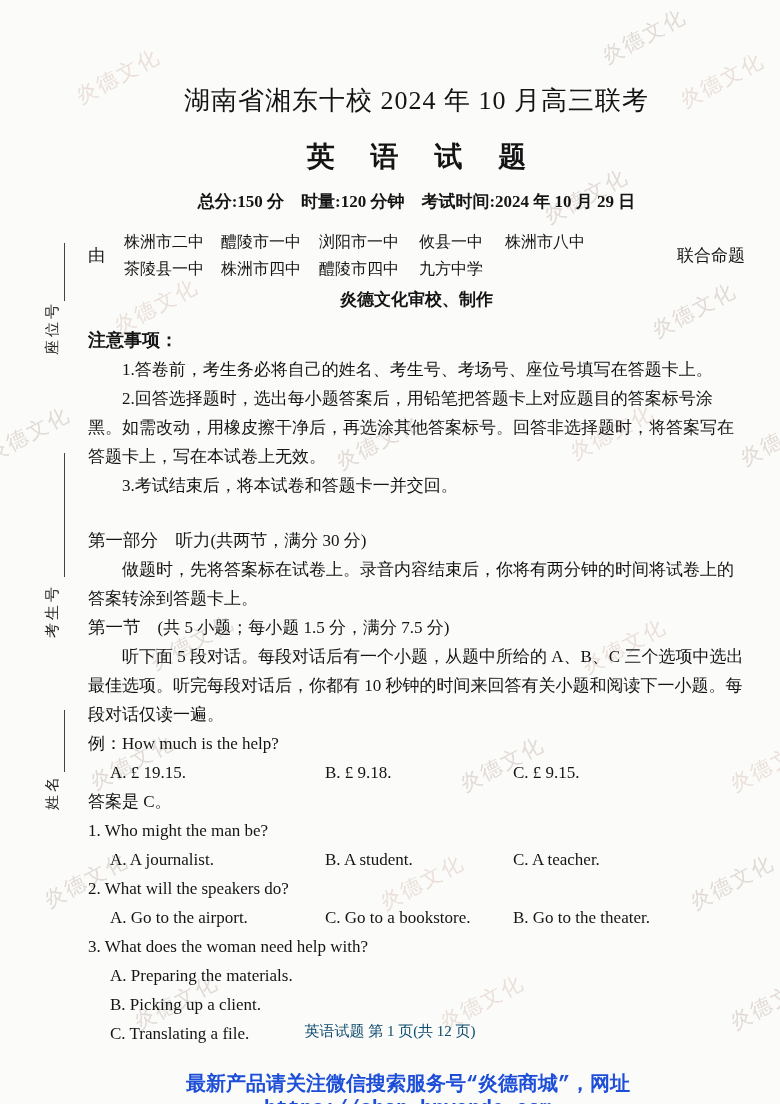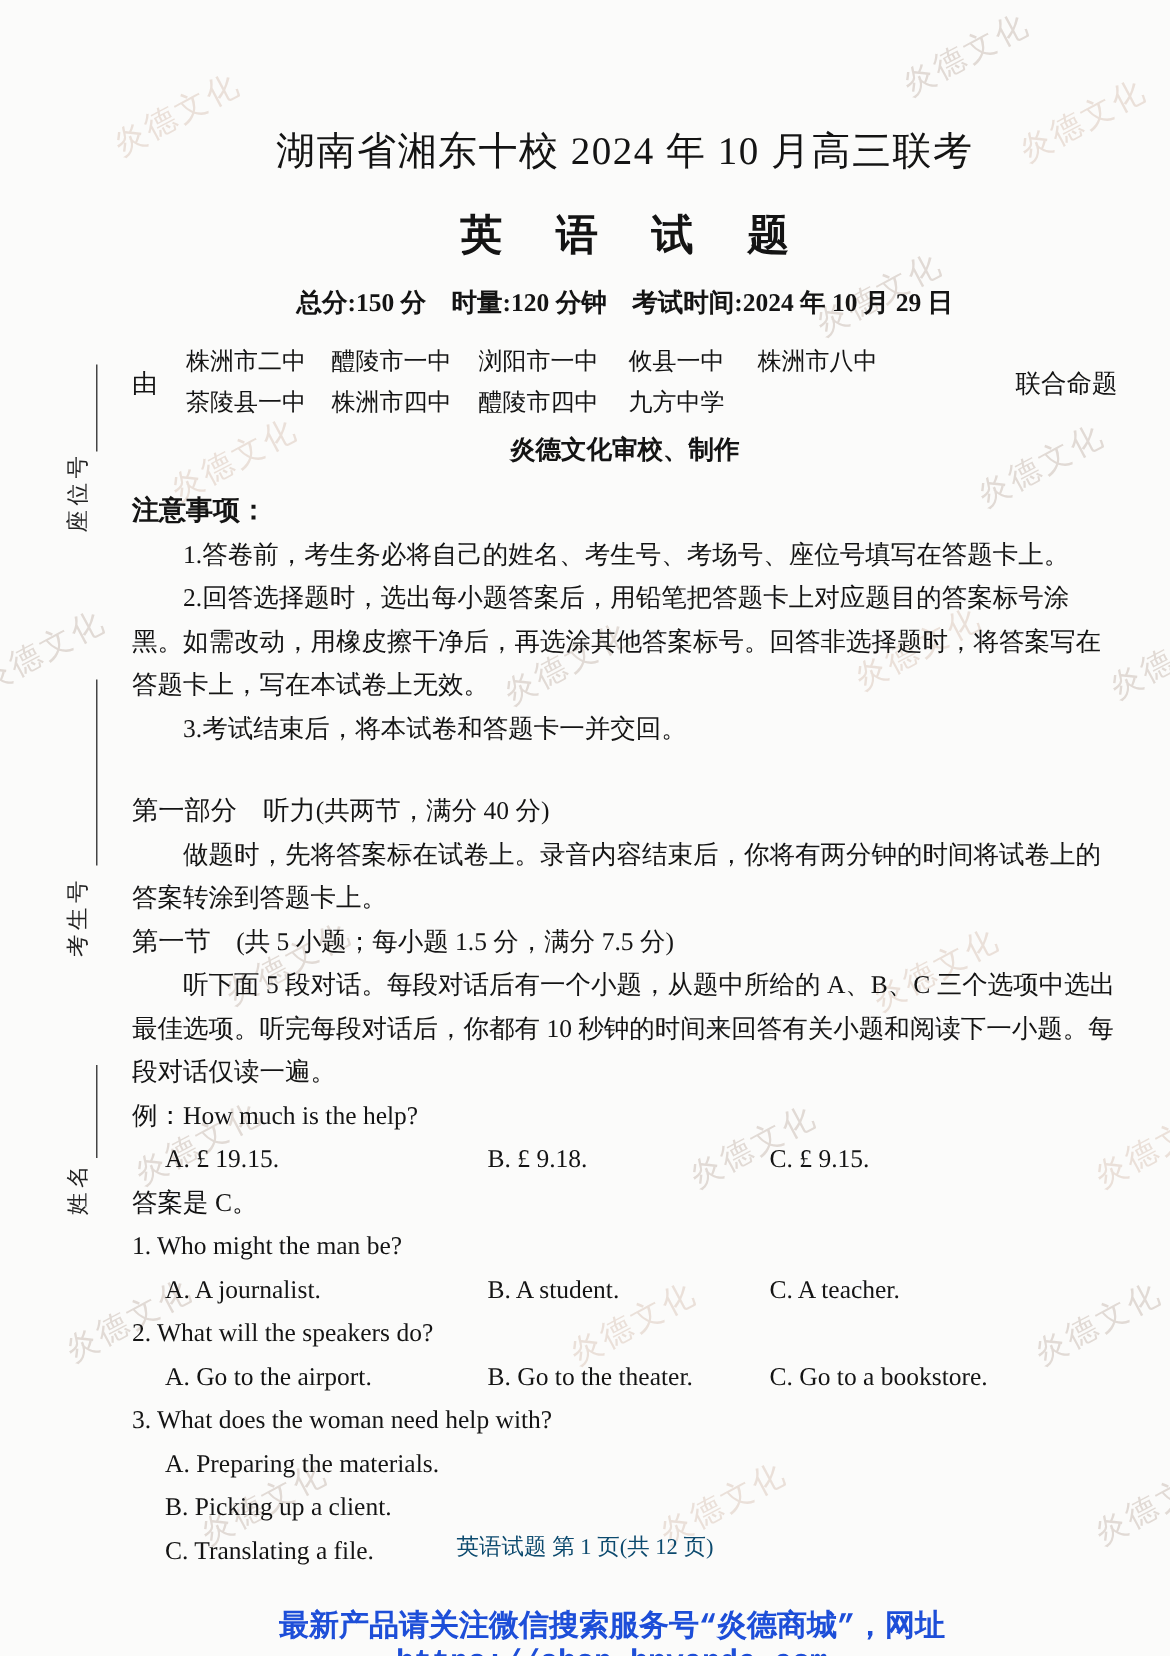--- a/index.html
+++ b/index.html
@@ -186,21 +186,21 @@
   </div>
 
   <div class="producer">炎德文化审校、制作</div>
 
   <div class="notice-head">注意事项：</div>
   <div class="indent">1.答卷前，考生务必将自己的姓名、考生号、考场号、座位号填写在答题卡上。</div>
   <div class="indent">2.回答选择题时，选出每小题答案后，用铅笔把答题卡上对应题目的答案标号涂黑。如需改动，用橡皮擦干净后，再选涂其他答案标号。回答非选择题时，将答案写在答题卡上，写在本试卷上无效。</div>
   <div class="indent">3.考试结束后，将本试卷和答题卡一并交回。</div>
 
   <div class="part-head">
-    <span class="bold-sans">第一部分　听力</span><span>(共两节，满分 40 分)</span>
+    <span class="bold-sans">第一部分　听力</span><span>(共两节，满分 30 分)</span>
   </div>
   <div class="indent">做题时，先将答案标在试卷上。录音内容结束后，你将有两分钟的时间将试卷上的答案转涂到答题卡上。</div>
 
   <div>
     <span class="bold-sans">第一节</span>　<span>(共 5 小题；每小题 1.5 分，满分 7.5 分)</span>
   </div>
   <div class="indent">听下面 5 段对话。每段对话后有一个小题，从题中所给的 A、B、C 三个选项中选出最佳选项。听完每段对话后，你都有 10 秒钟的时间来回答有关小题和阅读下一小题。每段对话仅读一遍。</div>
 
   <div>例：How much is the help?</div>
   <div class="opts-row">
@@ -216,22 +216,22 @@
       <span>A. A journalist.</span>
       <span>B. A student.</span>
       <span>C. A teacher.</span>
     </div>
   </div>
 
   <div>
     <div>2. What will the speakers do?</div>
     <div class="opts-row">
       <span>A. Go to the airport.</span>
+      <span>C. Go to a bookstore.</span>
       <span>B. Go to the theater.</span>
-      <span>C. Go to a bookstore.</span>
     </div>
   </div>
 
   <div>
     <div>3. What does the woman need help with?</div>
     <div class="opt-stack">
       <div>A. Preparing the materials.</div>
       <div>B. Picking up a client.</div>
       <div>C. Translating a file.</div>
     </div>

